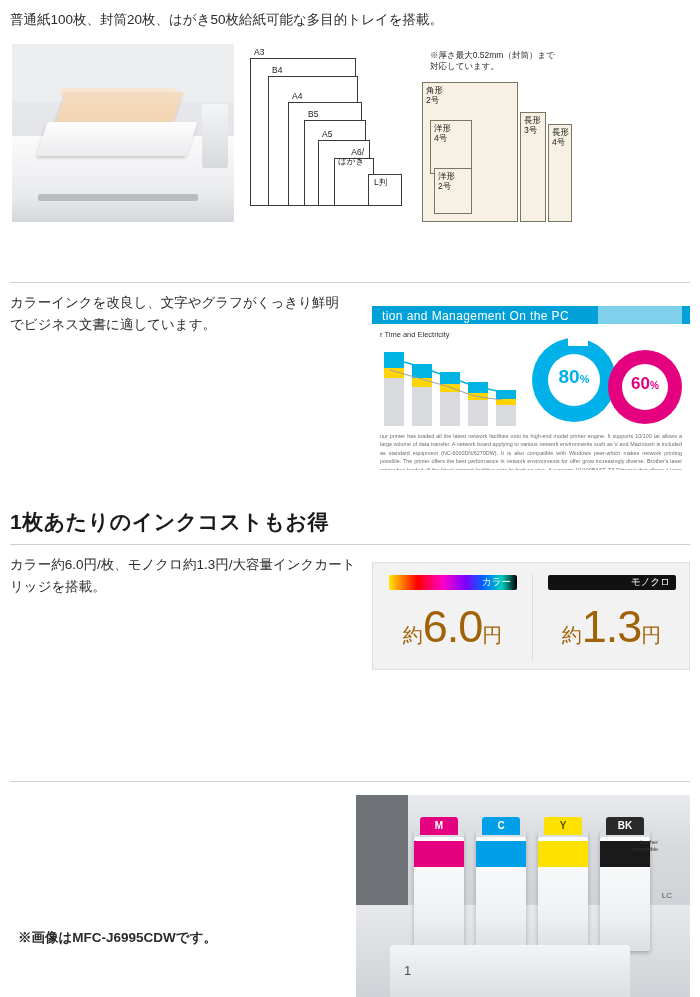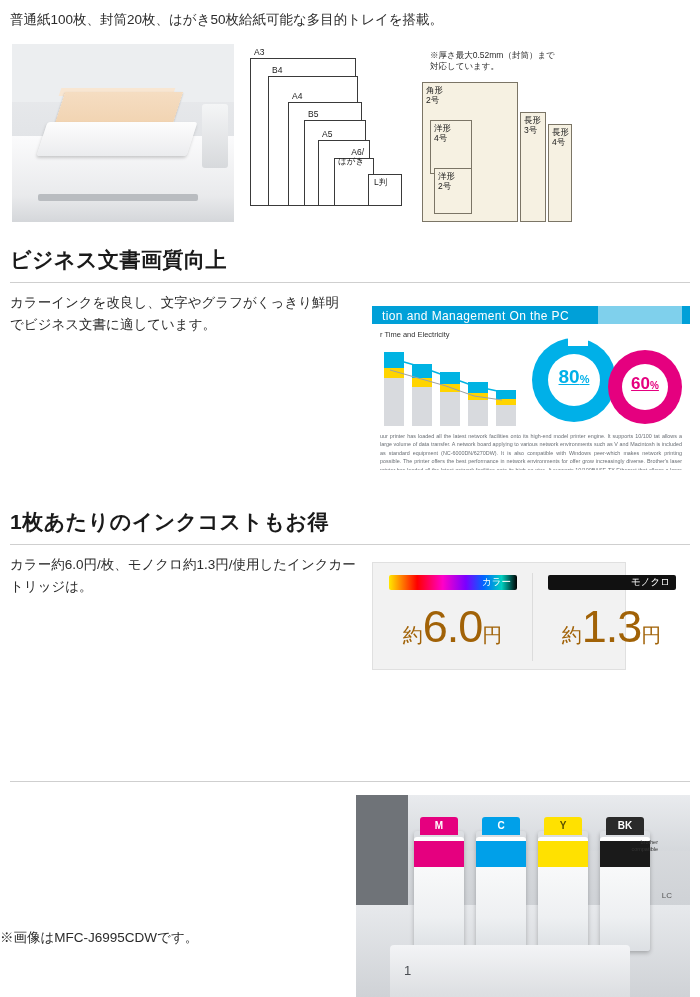--- a/index.html
+++ b/index.html
@@ -143,36 +143,36 @@
   .biz-line {
     position:absolute; left:0; top:0; width:140px; height:84px;
   }
   .donut {
     position:absolute; border-radius:50%;
   }
   .donut-hole {
     position:absolute; border-radius:50%; background:#ffffff;
   }
   .donut-label {
-    position:absolute; font-weight:bold; color:#ffffff; text-align:center;text-decoration:underline;
+    position:absolute; font-weight:bold; color:#ffffff; text-align:center;
   }
   .biz-para {
     position:absolute; left:8px; top:126px; width:302px;
     font-size:5.4px; line-height:1.55; color:#6a6f75; text-align:justify;
   }
 
   
   .sec2-title { position:absolute; left:10px; top:508px; }
   .sec2-rule  { position:absolute; left:10px; top:544px; width:680px; height:1px; background:#cfcfcf; }
   .sec2-text1 { position:absolute; left:10px; top:554px; width:348px; }
   .sec2-text2 { position:absolute; left:10px; top:616px; width:348px; }
 
   
   .cost-panel {
-    position:absolute; left:372px; top:562px; width:254px; height:108px;
+    position:absolute; left:372px; top:562px; width:318px; height:108px;
     background:#f2f2f2; border:1px solid #e0e0e0;
   }
   .cost-half { position:absolute; top:0; width:159px; height:108px; }
   .cost-bar {
     position:absolute; top:12px; height:15px; border-radius:2px;
   }
   .cost-bar span {
     position:absolute; right:6px; top:1px; font-size:9.5px; color:#ffffff;
   }
   .rainbow {
@@ -187,21 +187,21 @@
   .cost-value .num { font-size:45px; font-weight:normal; letter-spacing:-1px; }
   .cost-value .yen { font-size:20px; }
   .cost-divider {
     position:absolute; left:159px; top:10px; width:1px; height:88px; background:#dcdcdc;
   }
 
   
   .sec3-title { position:absolute; left:10px; top:745px; }
   .sec3-rule  { position:absolute; left:10px; top:781px; width:680px; height:1px; background:#cfcfcf; }
   .sec3-text1 { position:absolute; left:10px; top:803px; width:348px; }
-  .sec3-text2 { position:absolute; left:0; top:927px; width:348px; }
+  .sec3-text2 { position:absolute; left:18px; top:927px; width:348px;font-weight:bold; }
 
   
   .ink-photo {
     position:absolute; left:356px; top:795px; width:334px; height:202px;
     background: linear-gradient(180deg,#dfe1e4 0%,#cfd2d6 55%,#b9bcc1 100%);
     overflow:hidden;
   }
   .ink-wall {
     position:absolute; left:0; top:0; width:334px; height:56px;
     background: linear-gradient(180deg,#e9ebee,#d5d8dc);
@@ -295,21 +295,20 @@
     <div class="elabel" style="left:16px; top:42px;">洋形
 4号</div>
     <div class="elabel" style="left:20px; top:90px;">洋形
 2号</div>
     <div class="elabel" style="left:106px; top:34px;">長形
 3号</div>
     <div class="elabel" style="left:134px; top:46px;">長形
 4号</div>
   </div>
 
-  <h2 class="section-title sec1-title">ビジネス文書画質向上</h2>
   <div class="sec1-rule"></div>
   <div class="sec1-text body-text">カラーインクを改良し、文字やグラフがくっきり鮮明でビジネス文書に適しています。</div>
 
   <div class="biz-img">
     <div class="biz-header">
       <div class="tab"></div>
       <span>tion and Management On the PC</span>
     </div>
     <div class="biz-sub">r Time and Electricity</div>
 
@@ -351,21 +350,21 @@
     <div class="donut-hole" style="left:250px; top:58px; width:46px; height:46px;"></div>
     <div class="donut-label" style="left:236px; top:68px; width:74px; font-size:17px; color:#e5007f;">
       <span>60</span><span style="font-size:10px;">%</span>
     </div>
 
     <div class="biz-para">uur printer has loaded all the latest network facilities onto its high-end model printer engine. It supports 10/100 tat allows a large volume of data transfer. A network board applying to various network environments such as V and Macintosh is included as standard equipment (NC-6000DN/6270DW). It is also compatible with Windows peer-which makes network printing possible. The printer offers the best performance in network environments for offer grow increasingly diverse.   Brother's laser printer has loaded all the latest network facilities onto its high-en nine. It supports 10/100BASE-TX Ethernet that allows a large volume of data transfer. A network board anotinum.</div>
   </div>
 
   <h2 class="section-title sec2-title">1枚あたりのインクコストもお得</h2>
   <div class="sec2-rule"></div>
-  <div class="sec2-text1 body-text">カラー約6.0円/枚、モノクロ約1.3円/使用したインクカートリッジは。</div>
+  <div class="sec2-text1 body-text">カラー約6.0円/枚、モノクロ約1.3円/大容量インクカートリッジを搭載。</div>
 
   <div class="cost-panel">
     <div class="cost-divider"></div>
 
     <div class="cost-half" style="left:0;">
       <div class="cost-bar rainbow" style="left:16px; width:128px;">
         <span>カラー</span>
       </div>
       <div class="cost-value">
         <span class="pre">約</span><span class="num">6.0</span><span class="yen">円</span>

